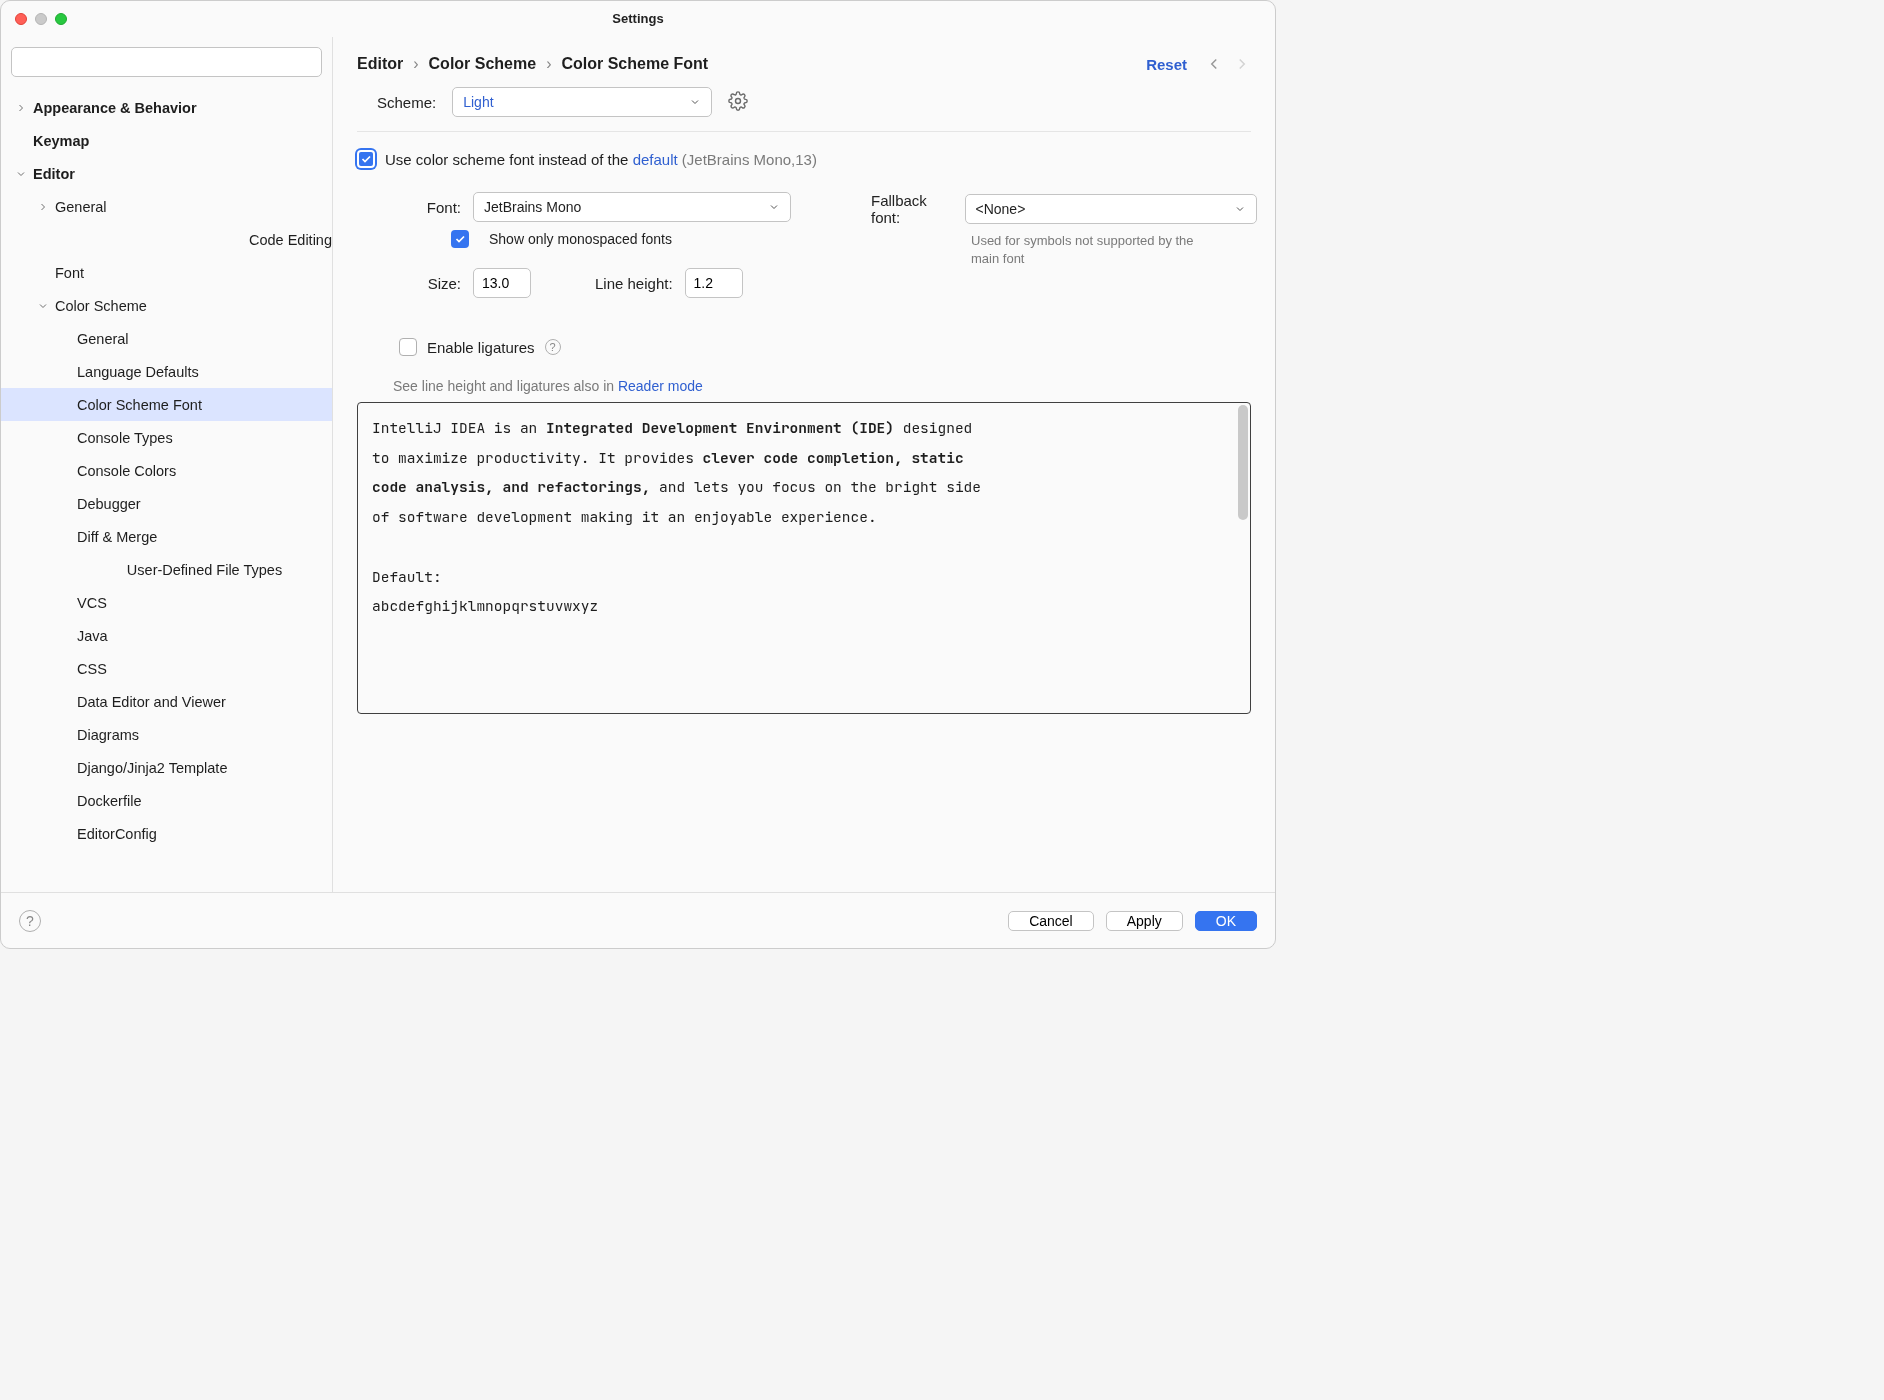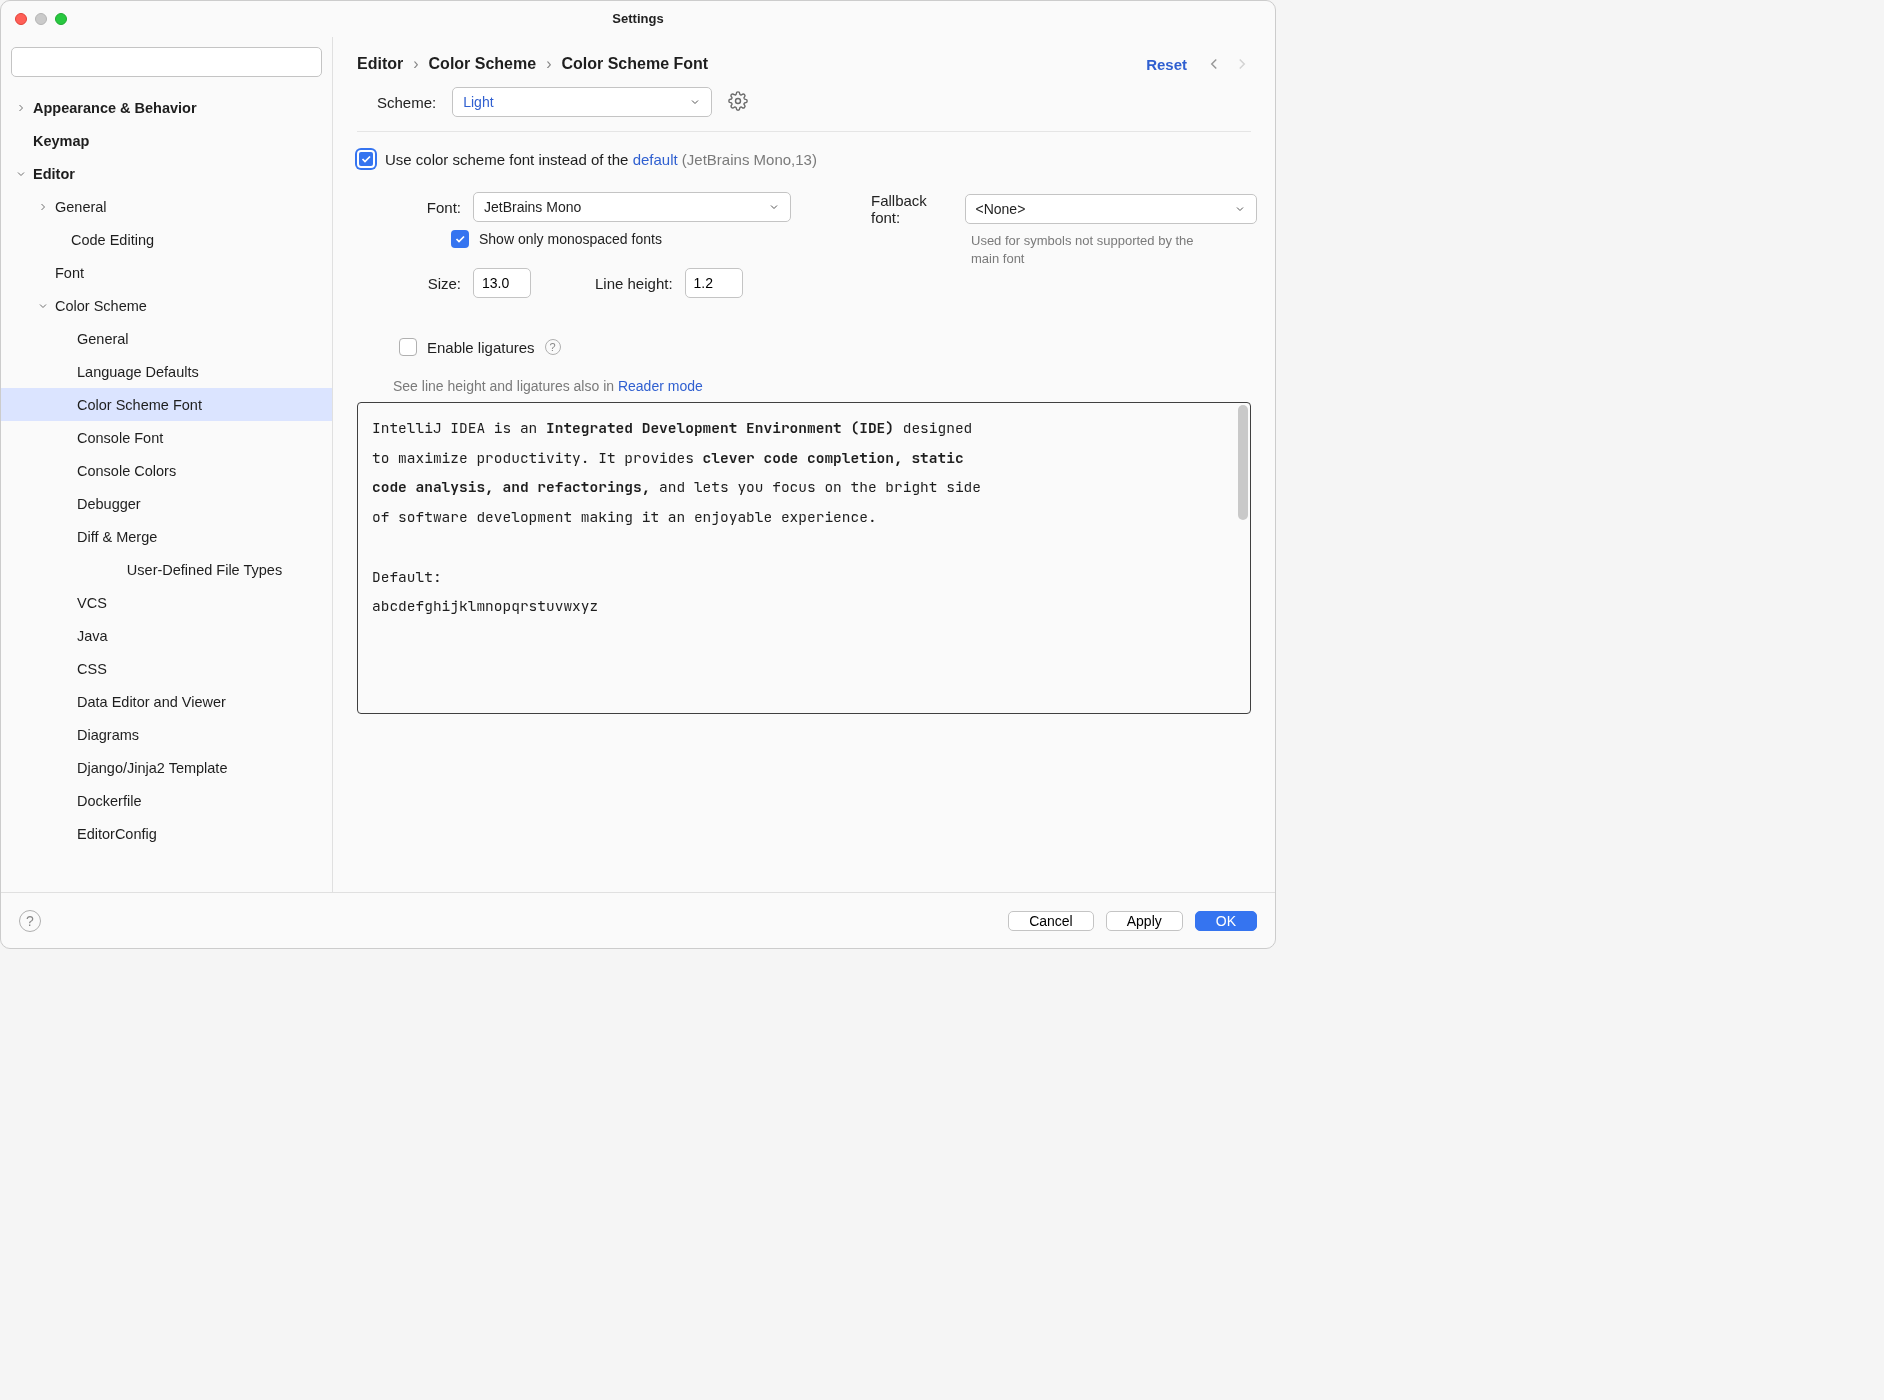--- a/index.html
+++ b/index.html
@@ -88,21 +88,21 @@
 .checkbox.unchecked { border:1.5px solid #b0b0b0; background:#fff; }
 .use-font-row { display:flex; align-items:center; gap:10px; font-size:15px; margin-bottom: 24px; }
 .link-color { color:#2f5fd0; }
 .muted { color:#7a7a7a; }
 .form-area { padding-left: 36px; }
 .form-row { display:flex; align-items:flex-start; gap: 60px; margin-bottom: 10px; }
 .field-group { display:flex; align-items:center; gap: 12px; }
 .font-select { width: 318px; }
 .fallback-select { width: 318px; }
 .helper-text { font-size:13px; color:#7a7a7a; max-width: 240px; line-height:1.35; margin-top:6px; margin-left: 120px; }
-.mono-row { margin-left: 58px; margin-top:8px; display:flex; align-items:center; gap:10px; font-size:14px; margin-bottom: 20px; text-align: center;}
+.mono-row { margin-left: 58px; margin-top:8px; display:flex; align-items:center; gap:20px; font-size:14px; margin-bottom: 20px; text-align: center;}
 .size-row { display:flex; align-items:center; gap: 12px; margin-bottom: 30px; }
 .num-input { width:58px; height:30px; border:1px solid #c4c4c4; border-radius:5px; padding:0 8px; font-size:14px; background:#fff; }
 .ligatures-row { display:flex; align-items:center; gap:10px; font-size:15px; margin-bottom: 22px; margin-left:6px; }
 .help-icon { width:16px; height:16px; border:1px solid #b0b0b0; border-radius:50%; display:inline-flex; align-items:center; justify-content:center; font-size:11px; color:#888; }
 .hint-row { font-size:14px; color:#7a7a7a; margin-bottom: 8px; }
 .preview-box {
   border:1px solid #404040; border-radius:4px; position:relative;
 }
 .preview-text {
   font-family: "JetBrains Mono", "Menlo", "Consolas", monospace;
@@ -175,21 +175,21 @@
             <span class="label">Editor</span>
           </div>
           <div class="tree-item" style="padding-left: 36px;">
             <span class="arrow">
               <svg width="12" height="12" viewBox="0 0 24 24" fill="none" stroke="currentColor" stroke-width="2" style="transform:rotate(0deg)">
                 <path d="M9 6l6 6-6 6"></path>
               </svg>
             </span>
             <span class="label">General</span>
           </div>
-          <div class="tree-item" style="padding-left: 52px;">
+          <div class="tree-item" style="padding-left: 52px; justify-content: flex-end;">
             <span class="arrow"></span>
             <span class="label">Code Editing</span>
           </div>
           <div class="tree-item" style="padding-left: 36px;">
             <span class="arrow"></span>
             <span class="label">Font</span>
           </div>
           <div class="tree-item" style="padding-left: 36px;">
             <span class="arrow">
               <svg width="12" height="12" viewBox="0 0 24 24" fill="none" stroke="currentColor" stroke-width="2" style="transform:rotate(90deg)">
@@ -205,21 +205,21 @@
           <div class="tree-item" style="padding-left: 58px;">
             <span class="arrow"></span>
             <span class="label">Language Defaults</span>
           </div>
           <div class="tree-item selected" style="padding-left: 58px;">
             <span class="arrow"></span>
             <span class="label">Color Scheme Font</span>
           </div>
           <div class="tree-item" style="padding-left: 58px;">
             <span class="arrow"></span>
-            <span class="label">Console Font</span>
+            <span class="label">Console Types</span>
           </div>
           <div class="tree-item" style="padding-left: 58px;">
             <span class="arrow"></span>
             <span class="label">Console Colors</span>
           </div>
           <div class="tree-item" style="padding-left: 58px;">
             <span class="arrow"></span>
             <span class="label">Debugger</span>
           </div>
           <div class="tree-item" style="padding-left: 58px;">

